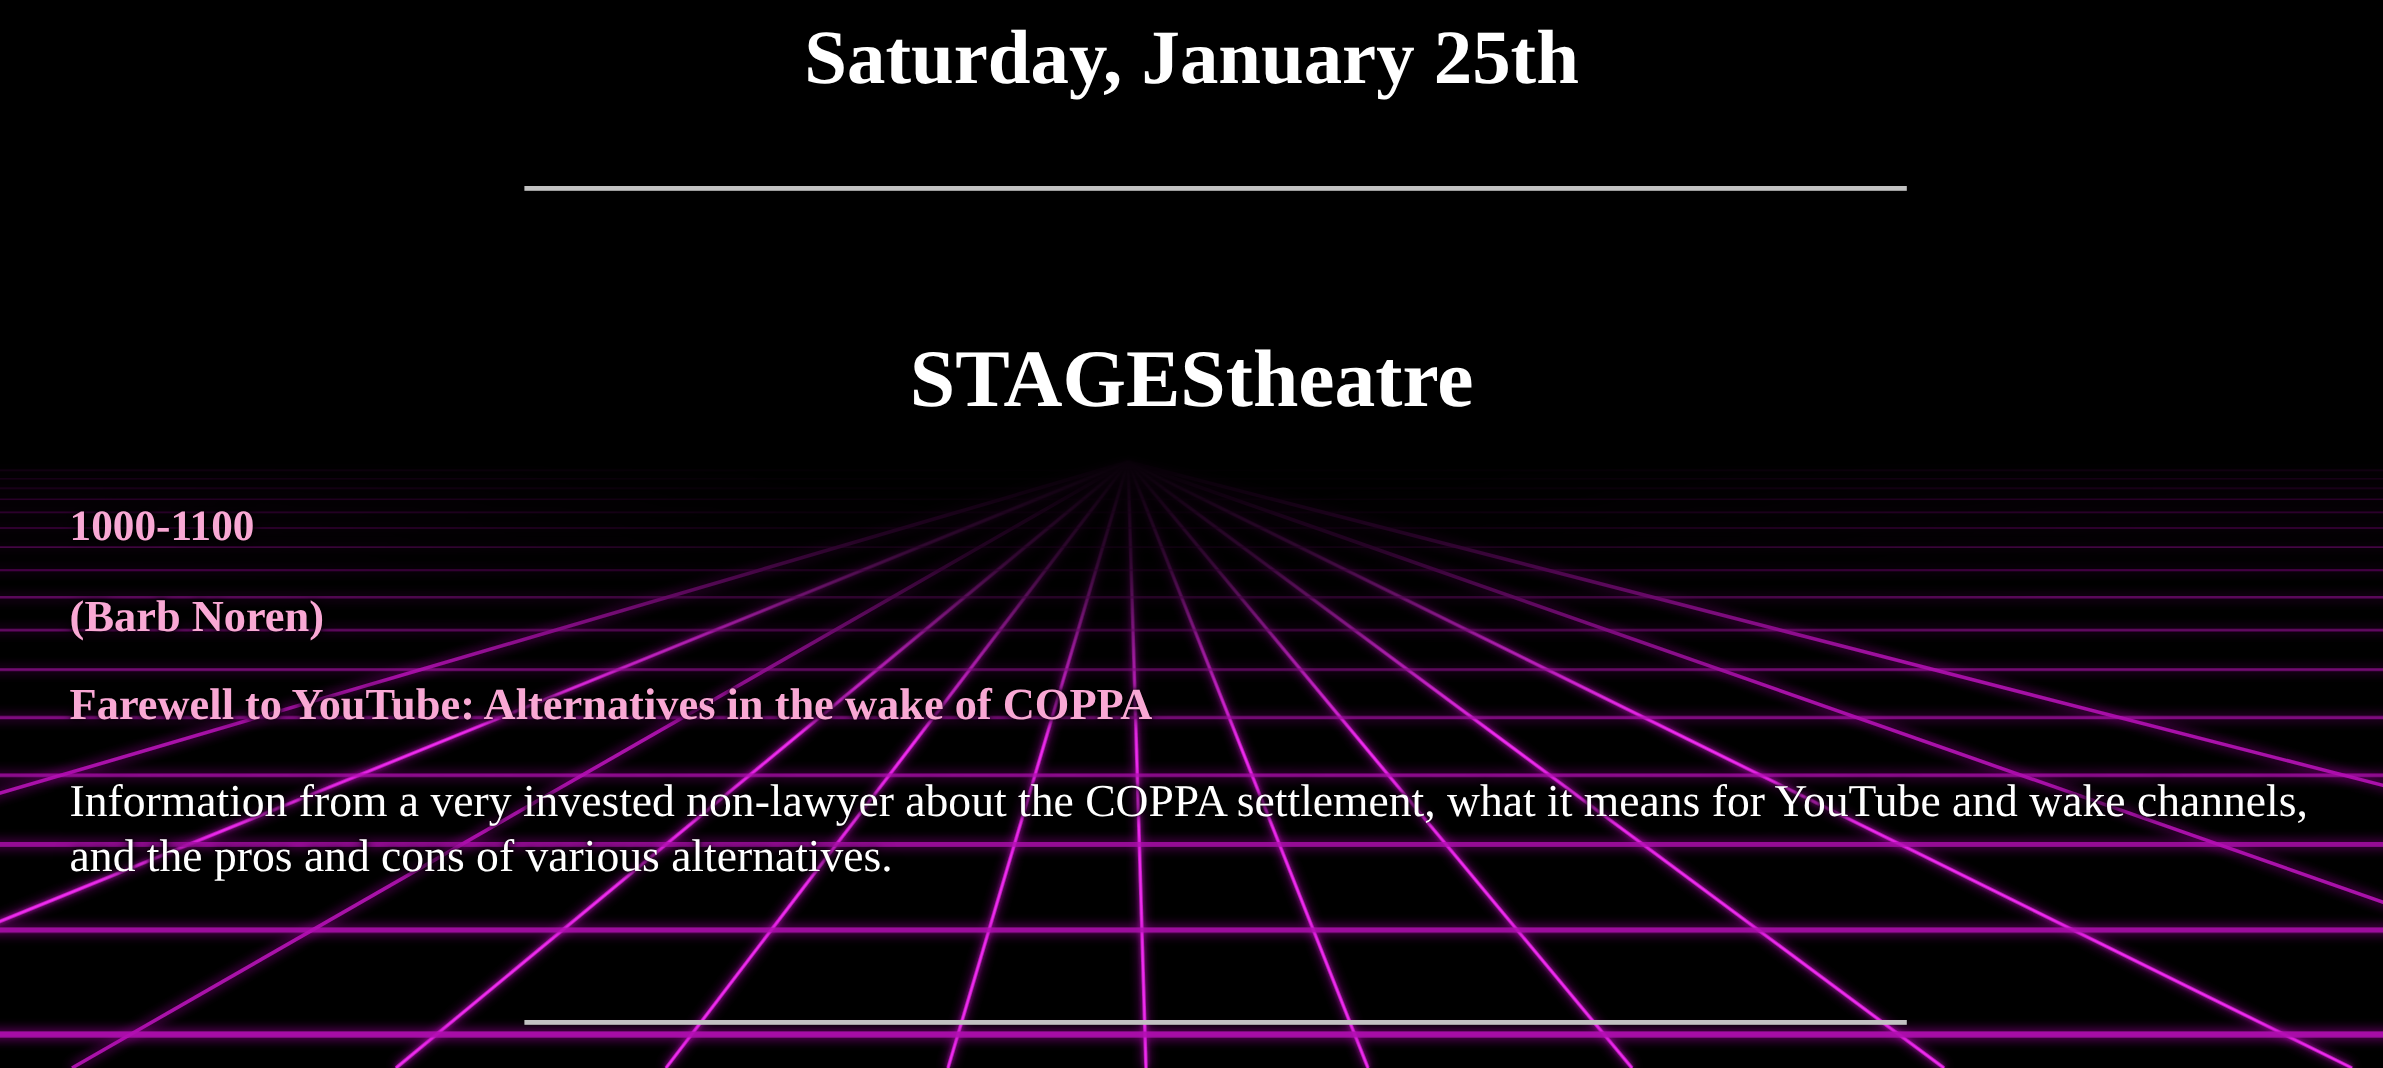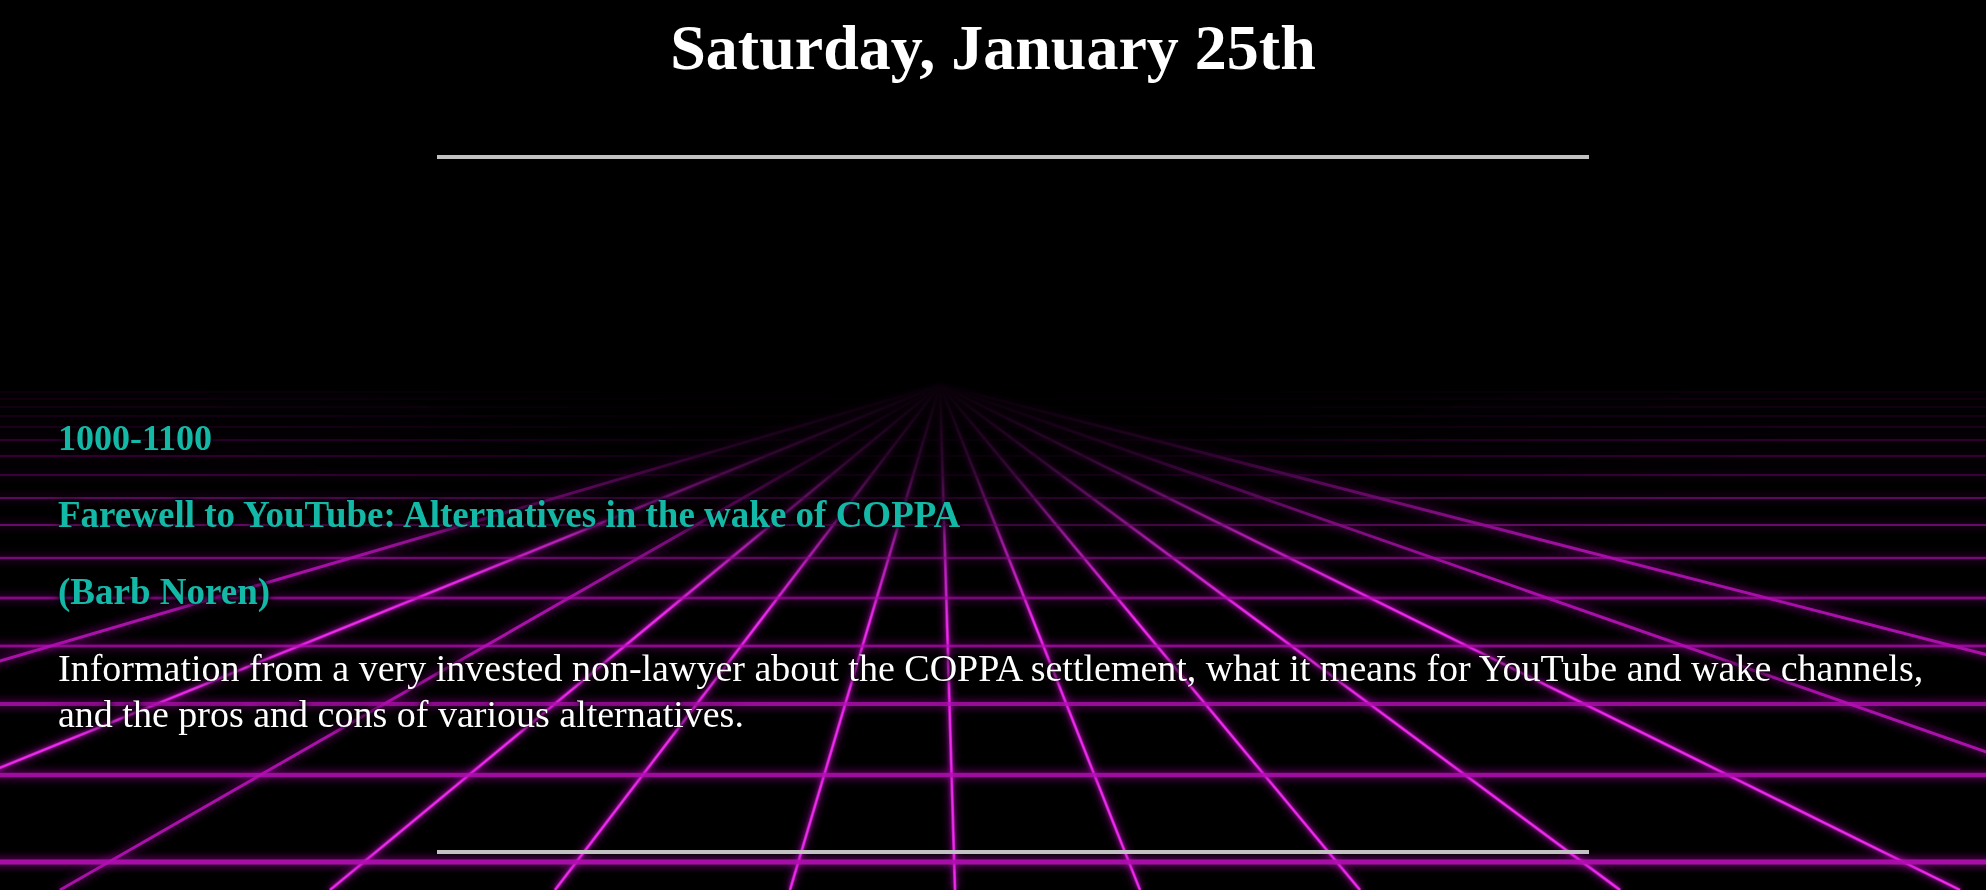--- a/index.html
+++ b/index.html
@@ -109,21 +109,21 @@
   }
 
   #session-block {
     position: absolute;
     left: 58px;
     top: 420px;
     width: 1900px;
   }
 
   .bold-line {
-    color: #14b8a6;
+    color: #f9a8d4;
     font-size: 35px;
     font-weight: bold;
     line-height: 1.0;
     margin: 0 0 38px 0;
     white-space: nowrap;
   }
 
   #time-range { font-size: 36px; margin-bottom: 40px; }
   #session-title { font-size: 37px; margin-bottom: 40px; }
   #presenter { font-size: 37px; margin-bottom: 36px; }
@@ -213,27 +213,28 @@
   </div>
 
   <div id="grid-fade"></div>
 
   <div id="content">
 
     <div id="title-date" class="txt-shadow">Saturday, January 25th</div>
 
     <div id="rule-top" class="hrule"></div>
 
+    <div id="venue" class="txt-shadow">STAGEStheatre</div>
 
     <div id="session-block">
       <div id="time-range" class="bold-line txt-shadow">1000-1100</div>
 
+      <div id="presenter" class="bold-line txt-shadow">(Barb Noren)</div>
+
       <div id="session-title" class="bold-line txt-shadow">Farewell to YouTube: Alternatives in the wake of COPPA</div>
-
-      <div id="presenter" class="bold-line txt-shadow">(Barb Noren)</div>
 
       <div id="description" class="txt-shadow">Information from a very invested non-lawyer about the COPPA settlement, what it means for YouTube and wake channels, and the pros and cons of various alternatives.</div>
     </div>
 
     <div id="rule-bottom" class="hrule"></div>
 
   </div>
 </div>
 
 </body></html>

